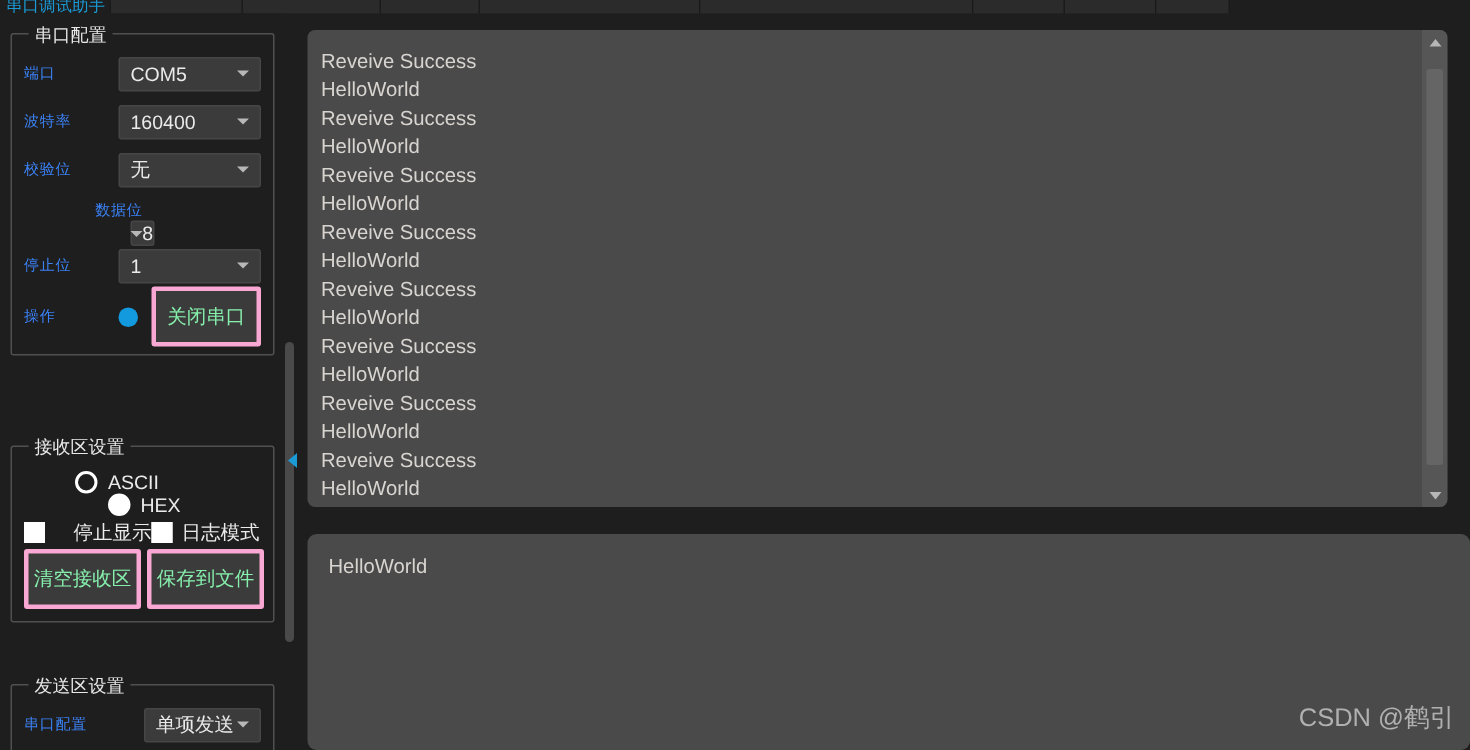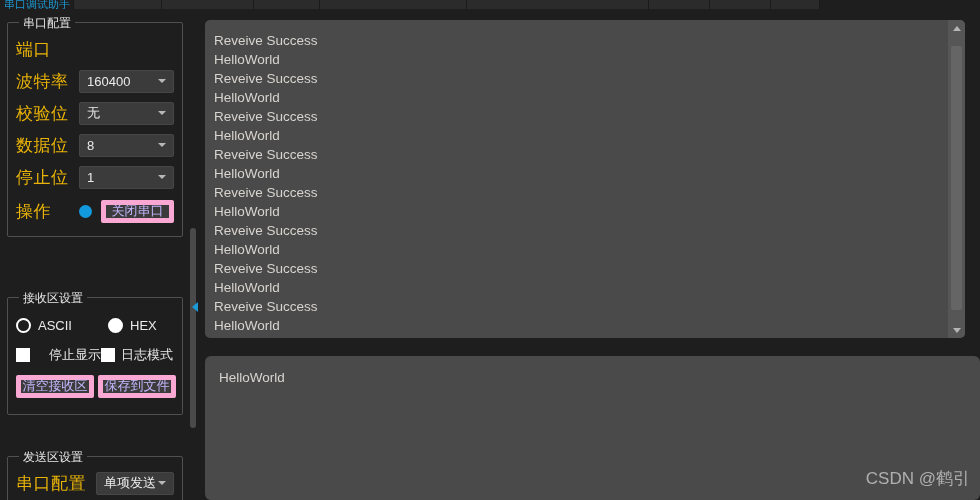--- a/index.html
+++ b/index.html
@@ -43,21 +43,21 @@
   }
   .gb-serial { top: 13px; height: 215px; }
   .gb-recv   { top: 288px; height: 118px; }
   .gb-send   { top: 447px; height: 60px; }
 
   .row {
     position: absolute; left: 8px; right: 8px; height: 24px;
     display: flex; align-items: center;
   }
   .rlabel {
-    width: 63px; font-size: 17px; color: #eab308;
+    width: 63px; font-size: 10px; color: #3b82f6;
     white-space: nowrap; letter-spacing: 0.5px;
   }
   .combo {
     position: relative; flex: 1; height: 23px;
     background: #3b3b3b; border: 1px solid #464646; border-radius: 2px;
     display: flex; align-items: center;
     padding-left: 7px;
     font-size: 13px; color: #eaeaea;
     cursor: pointer;
   }
@@ -66,23 +66,23 @@
     width: 0; height: 0; margin-top: -2px;
     border-left: 4px solid transparent;
     border-right: 4px solid transparent;
     border-top: 4px solid #b8b8b8;
   }
   .led {
     width: 13px; height: 13px; border-radius: 50%;
     background: #1399dd; margin-right: 9px; flex: 0 0 13px;
   }
   .btn {
-    height: 23px; background: #3b3b3b;
-    border: 5px solid #f9a8d4; border-radius: 2px;
-    color: #c4b5fd; font-size: 13px;
+    height: 40px; background: #3b3b3b;
+    border: 3px solid #f9a8d4; border-radius: 2px;
+    color: #86efac; font-size: 13px;
     display: flex; align-items: center; justify-content: center;
     cursor: pointer; white-space: nowrap;
     font-family: "Liberation Sans", "DejaVu Sans", sans-serif;
   }
   .btn-open { flex: 1; }
 
   
   .optrow { position: absolute; left: 8px; right: 6px; height: 22px; display: flex; align-items: center; }
   .opt { display: flex; align-items: center; cursor: pointer; }
   .radio {
@@ -186,39 +186,43 @@
       <div class="tab blank" style="width: 58px;"></div>
     </div>
 
   <div class="sidebar">
 
     <div class="groupbox gb-serial">
       <div class="gb-title">串口配置</div>
 
       <div class="row" style="top:14px;">
         <div class="rlabel">端口</div>
+        <div class="combo">
+          <span>COM5</span>
+          <span class="caret"></span>
+        </div>
       </div>
 
       <div class="row" style="top:46px;">
         <div class="rlabel">波特率</div>
         <div class="combo">
           <span>160400</span>
           <span class="caret"></span>
         </div>
       </div>
 
       <div class="row" style="top:78px;">
         <div class="rlabel">校验位</div>
         <div class="combo">
           <span>无</span>
           <span class="caret"></span>
         </div>
       </div>
 
-      <div class="row" style="top:110px;">
+      <div class="row" style="top:110px;flex-direction:column;">
         <div class="rlabel">数据位</div>
         <div class="combo">
           <span>8</span>
           <span class="caret"></span>
         </div>
       </div>
 
       <div class="row" style="top:142px;">
         <div class="rlabel">停止位</div>
         <div class="combo">
@@ -230,21 +234,21 @@
       <div class="row" style="top:176px;">
         <div class="rlabel">操作</div>
         <div class="led"></div>
         <div class="btn btn-open">关闭串口</div>
       </div>
     </div>
 
     <div class="groupbox gb-recv">
       <div class="gb-title">接收区设置</div>
 
-      <div class="optrow" style="top:16px;">
+      <div class="optrow" style="top:16px;flex-direction:column;">
         <div class="opt" style="width:92px;">
           <span class="radio"></span>
           <span class="opt-label">ASCII</span>
         </div>
         <div class="opt">
           <span class="radio filled"></span>
           <span class="opt-label">HEX</span>
         </div>
       </div>
 

